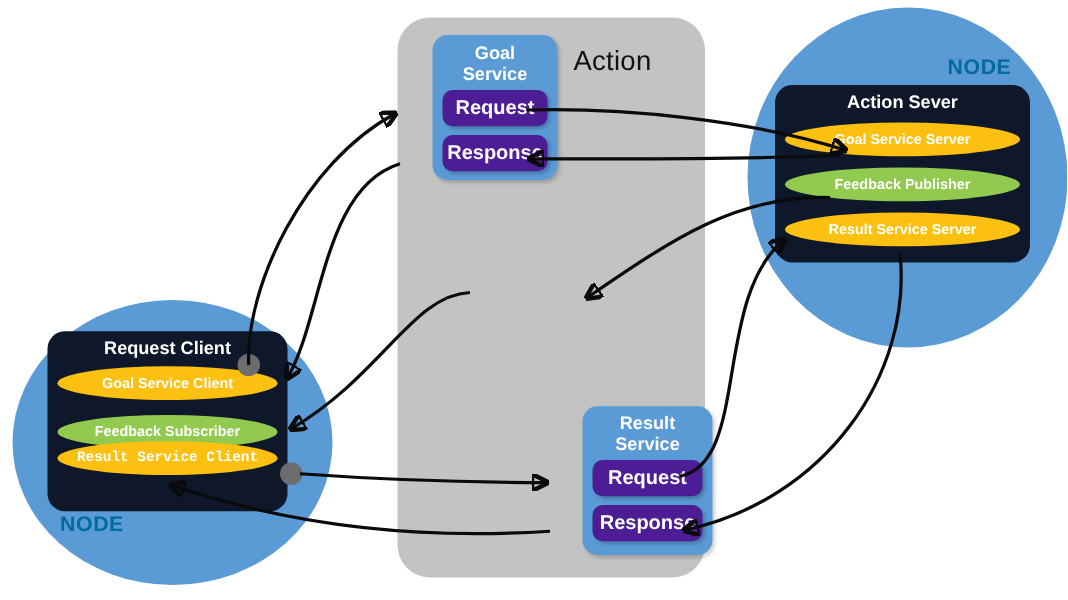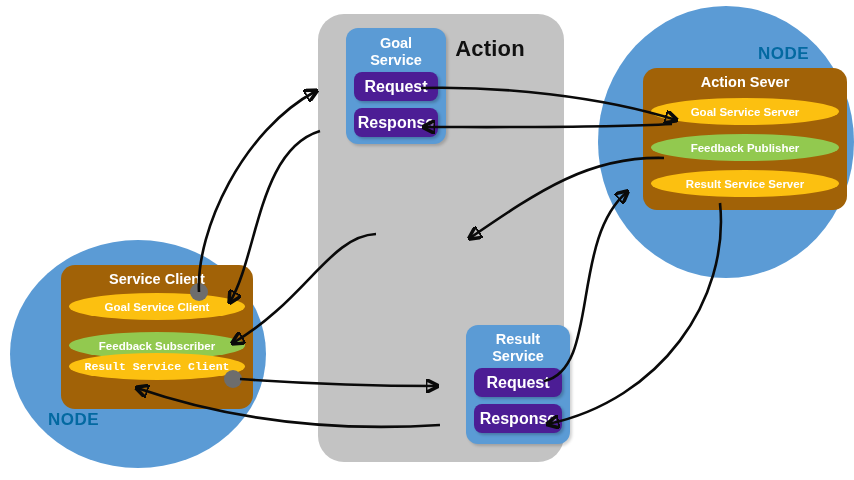--- a/index.html
+++ b/index.html
@@ -27,21 +27,21 @@
     border-radius: 26px;
   }
   .action-title {
     position: absolute;
     left: 430px;
     top: 36px;
     width: 120px;
     text-align: center;
     color: #111111;
     font-size: 22px;
-    font-weight: bold;
+    font-weight: normal;
     letter-spacing: 0.2px;
   }
 
   
   .svc-box {
     position: absolute;
     background: #5b9bd5;
     border-radius: 12px;
     box-shadow: 2px 2px 3px rgba(0,0,0,0.18);
     margin-left: 26px;
@@ -117,23 +117,22 @@
     font-size: 17px;
     font-weight: bold;
     letter-spacing: 0.5px;
   }
   #node-client-label { left: 48px;  top: 410px; }
   #node-server-label { left: 758px; top: 44px; }
 
   
   .orange-panel {
     position: absolute;
-    background: #a16207;
+    background: #0f172a;
     border-radius: 14px;
-    margin-left: 23px;
   }
   #action-client-panel { left: 38px;  top: 265px; width: 192px; height: 144px; }
   #action-server-panel { left: 620px; top: 68px;  width: 204px; height: 142px; }
 
   .panel-title {
     position: absolute;
     left: 0;
     width: 100%;
     top: 6px;
     text-align: center;
@@ -192,21 +191,21 @@
 </head>
 <body>
 
 <div id="stage">
 
   <div class="action-container"></div>
   <div class="action-title">Action</div>
 
   <div class="node-circle" id="node-client"></div>
   <div class="orange-panel" id="action-client-panel">
-    <div class="panel-title">Service Client</div>
+    <div class="panel-title">Request Client</div>
     <div class="ellipse ell-yellow e1">Goal Service Client</div>
     <div class="ellipse ell-green  e2">Feedback Subscriber</div>
     <div class="ellipse ell-yellow e3">Result Service Client</div>
   </div>
   <div class="node-label" id="node-client-label">NODE</div>
 
   <div class="node-circle" id="node-server"></div>
   <div class="orange-panel" id="action-server-panel">
     <div class="panel-title">Action Sever</div>
     <div class="ellipse ell-yellow e1">Goal Service Server</div>

